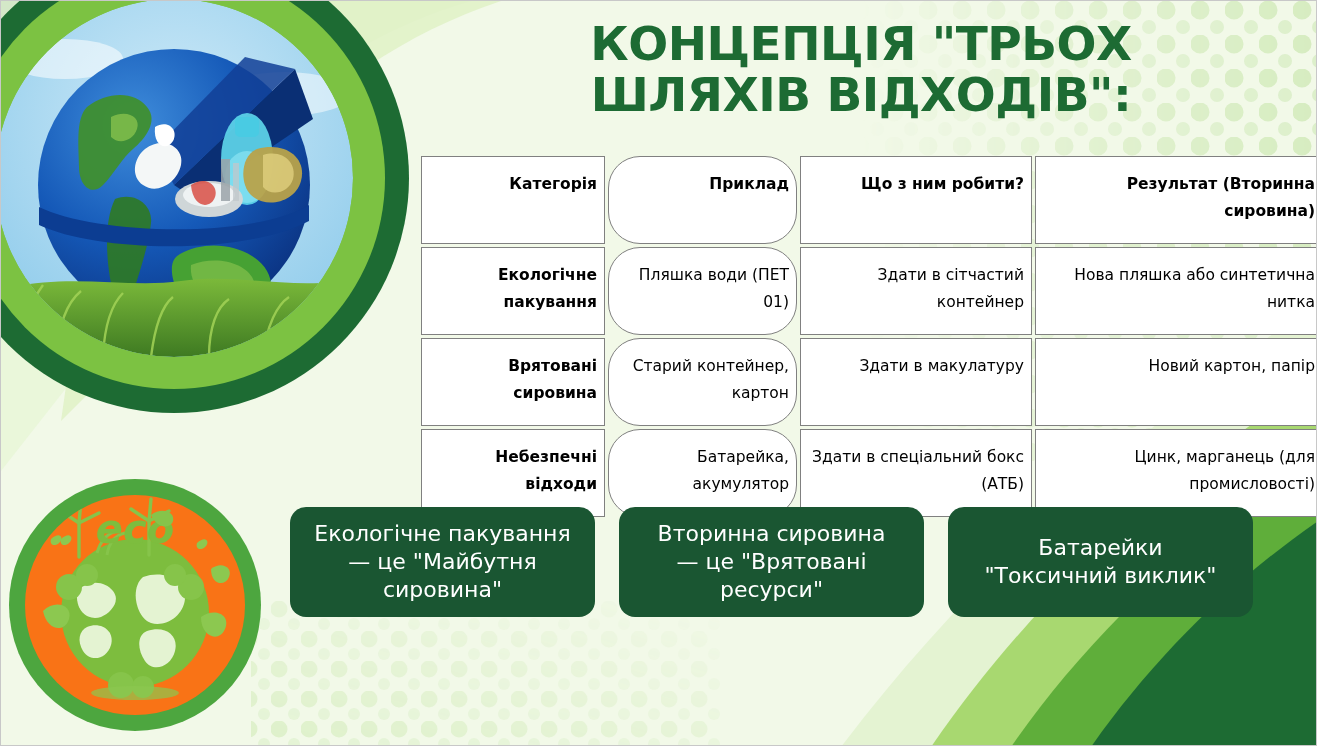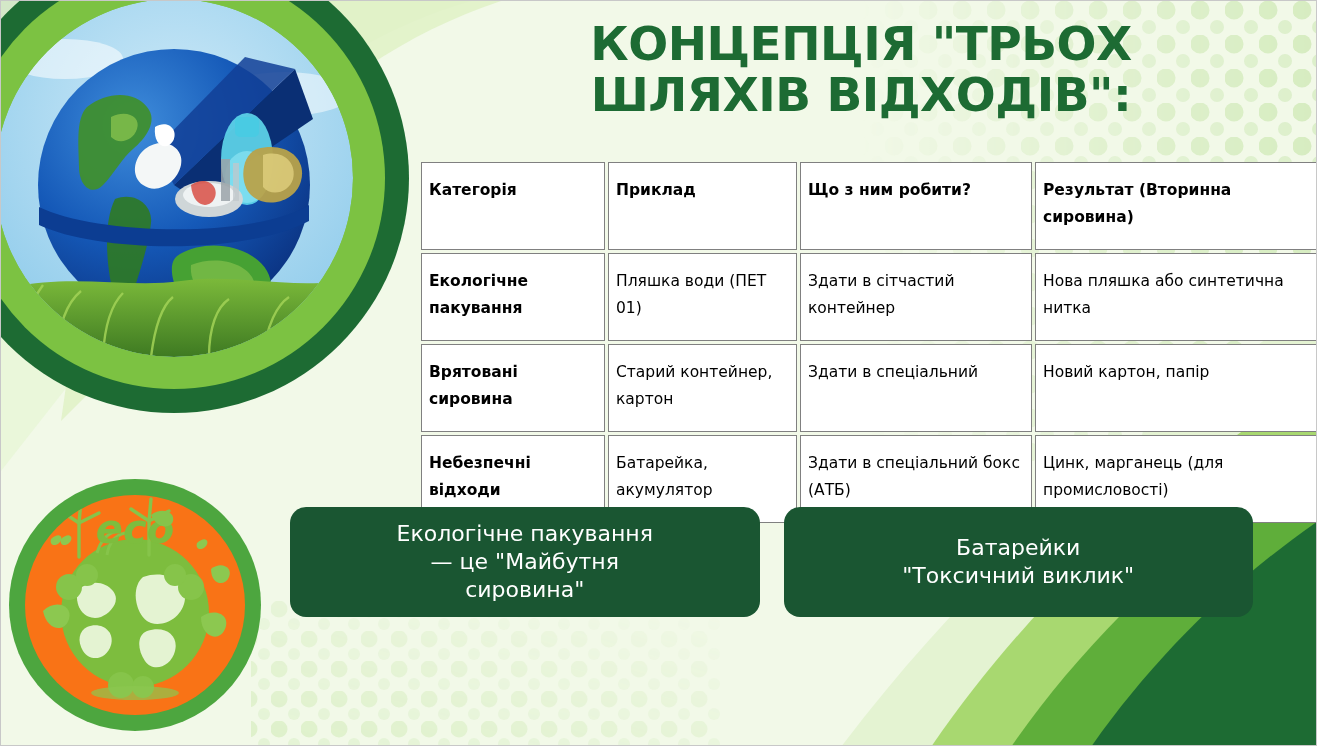--- a/index.html
+++ b/index.html
@@ -95,23 +95,24 @@
     line-height: 1.08;
     letter-spacing: -0.5px;
     z-index: 20;
     white-space: pre-line;
   }
 
   
   .tbl-wrap {
     position: absolute;
     left: 417px;
-    top: 158px;
+    top: 152px;
     width: 841px;
     z-index: 20;
+    text-align: right;
   }
   table.main {
     border-collapse: separate;
     border-spacing: 3px;
     width: 841px;
     table-layout: fixed;
     background: transparent;
   }
   table.main td {
     border: 1.5px solid #808080;
@@ -121,21 +122,21 @@
     font-family: "DejaVu Sans", sans-serif;
     font-size: 15.5px;
     line-height: 1.72;
     color: #000000;
   }
   table.main tr.head td { font-weight: bold; height: 62px; }
   table.main tr.body td { height: 62px; }
   table.main tr.body td.cat { font-weight: bold; }
 
   .col1 { width: 168px; }
-  .col2 { width: 173px; }
+  .col2 { width: 173px; border-radius: 32px; }
   .col3 { width: 216px; }
   .col4 { width: 272px; }
 
   
   .boxes {
     position: absolute;
     left: 289px;
     top: 506px;
     width: 963px;
     height: 110px;
@@ -363,34 +364,37 @@
       </tr>
       <tr class="body">
         <td class="col1 cat">Екологічне пакування</td>
         <td class="col2">Пляшка води (ПЕТ 01)</td>
         <td class="col3">Здати в сітчастий контейнер</td>
         <td class="col4">Нова пляшка або синтетична нитка</td>
       </tr>
       <tr class="body">
         <td class="col1 cat">Врятовані сировина</td>
         <td class="col2">Старий контейнер, картон</td>
-        <td class="col3">Здати в спеціальний</td>
+        <td class="col3">Здати в макулатуру</td>
         <td class="col4">Новий картон, папір</td>
       </tr>
       <tr class="body">
         <td class="col1 cat">Небезпечні відходи</td>
         <td class="col2">Батарейка, акумулятор</td>
         <td class="col3">Здати в спеціальний бокс (АТБ)</td>
         <td class="col4">Цинк, марганець (для промисловості)</td>
       </tr>
     </tbody>
       </table>
   </div>
 
   <div class="boxes">
     <div class="callout">Екологічне пакування
 — це "Майбутня
 сировина"</div>
+    <div class="callout">Вторинна сировина
+— це "Врятовані
+ресурси"</div>
     <div class="callout">Батарейки
 "Токсичний виклик"</div>
   </div>
 
 </div>
 
 </body></html>

